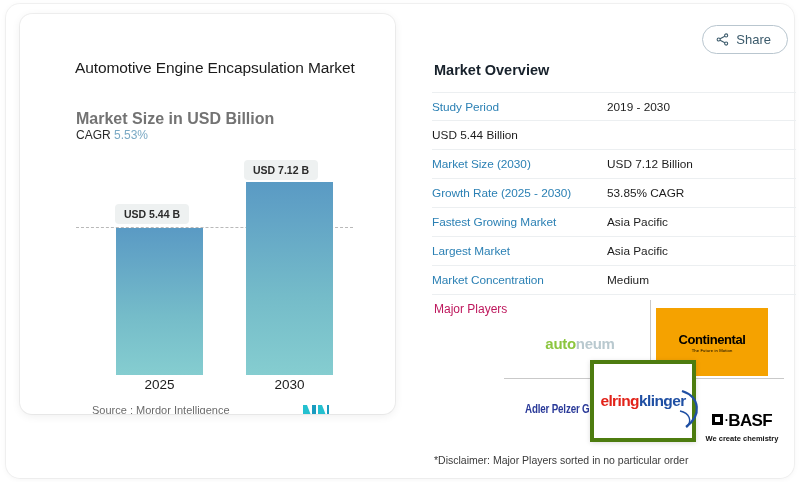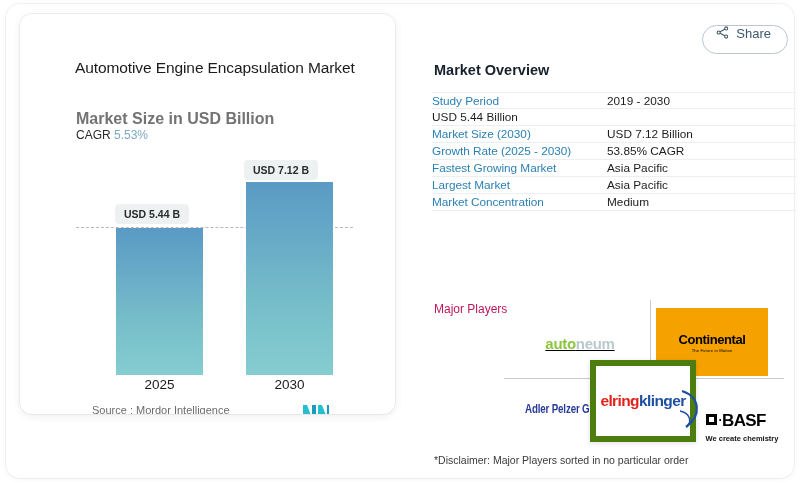--- a/index.html
+++ b/index.html
@@ -125,21 +125,21 @@
   
   .overview {
     position: absolute;
     left: 404px; top: 10px;
     width: 386px; height: 460px;
   }
 
   .share-btn {
     position: absolute;
     right: 8px; top: 11px;
-    display: flex; gap: 7px;
+    display: flex; align-items: center; gap: 7px;
     height: 29px;
     padding: 0 16px 0 13px;
     border: 1px solid #b9c6cf;
     border-radius: 15px;
     background: #ffffff;
     font-size: 13px;
     color: #3b5a6b;
     cursor: pointer;
   }
 
@@ -152,21 +152,21 @@
   }
 
   .table {
     position: absolute;
     left: 22px; top: 78px;
     width: 364px;
   }
   .trow {
     display: flex;
     align-items: center;
-    height: 17px;
+    height: 29px;
     border-bottom: 1px solid #eceff1;
   }
   .trow:first-child { border-top: 1px solid #eceff1; }
   .tkey {
     width: 175px;
     font-size: 11.8px;
     color: #2b80b4;
     letter-spacing: -0.05px;
   }
   .tval {
@@ -189,31 +189,31 @@
     width: 280px; height: 135px;
   }
   .lcell {
     position: absolute;
     display: flex; align-items: center; justify-content: center;
     background: #ffffff;
   }
   .gline { position: absolute; background: #c9c9c9; }
 
   
-  .c-autoneum     { left: 16px;  top: 10px;  width: 120px; height: 66px; text-decoration: underline; }
+  .c-autoneum     { left: 16px;  top: 10px;  width: 120px; height: 66px; }
   .c-continental  { left: 152px; top: 8px;   width: 112px; height: 68px;
                     background: #f5a200; }
   
   .c-adler        { left: 8px;   top: 84px;  width: 112px; height: 50px; }
   .c-basf         { left: 190px; top: 82px;  width: 96px;  height: 52px; }
   
   .c-elring {
     left: 86px; top: 60px; width: 106px; height: 82px;
     background: #ffffff;
-    border: 6px solid #4d7c0f;
+    border: 4px solid #4d7c0f;
     box-shadow: 0 1px 5px rgba(0,0,0,0.13);
     z-index: 5;
   }
 
   .autoneum-logo { font-size: 15px; font-weight: bold; letter-spacing: -0.3px; }
   .autoneum-logo .a1 { color: #8cc63f; }
   .autoneum-logo .a2 { color: #b9c9cf; }
 
   .cont-logo { text-align: center; color: #000; }
   .cont-logo .c1 { font-size: 13px; font-weight: bold; letter-spacing: -0.4px; }
@@ -221,21 +221,21 @@
 
   .adler-logo {
     color: #2a3a99; font-size: 12.5px; font-weight: bold;
     transform: scaleX(0.78); letter-spacing: -0.2px; white-space: nowrap;
   }
 
   .elring-logo { text-align: center; line-height: 1; position: relative; }
   .elring-logo .e1 { color: #e2231a; font-size: 15.5px; font-weight: bold; letter-spacing: -0.6px; }
   .elring-logo .e2 { color: #1f4fa3; font-size: 15.5px; font-weight: bold; letter-spacing: -0.6px; }
 
-  .basf-logo { text-align: left; margin-top: 38px; }
+  .basf-logo { text-align: center; margin-top: 38px; }
   .basf-logo .b1 { font-size: 17px; font-weight: bold; color: #000; letter-spacing: -0.6px; }
   .basf-logo .b2 { font-size: 7.5px; color: #111; margin-top: 3px; font-weight: bold; }
   .basf-sq { display:inline-block; width: 11px; height: 11px; background:#000;
              position: relative; vertical-align: 1px; margin-right: 2px; }
   .basf-sq::after { content:""; position:absolute; left:3px; top:3px;
                     width:5px; height:5px; background:#fff; }
 
   .disclaimer {
     position: absolute;
     left: 24px; top: 440px;

